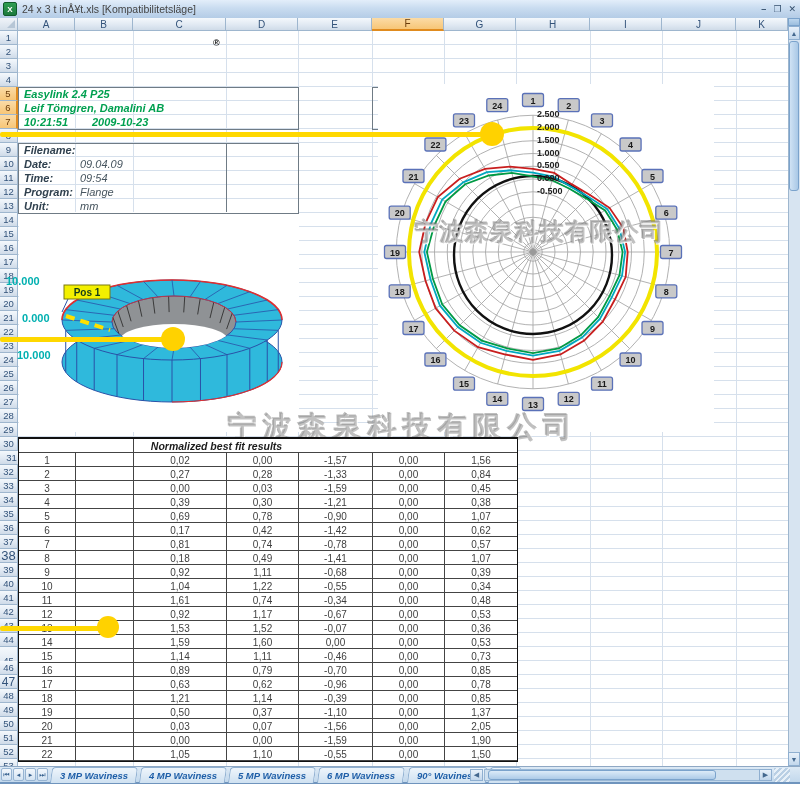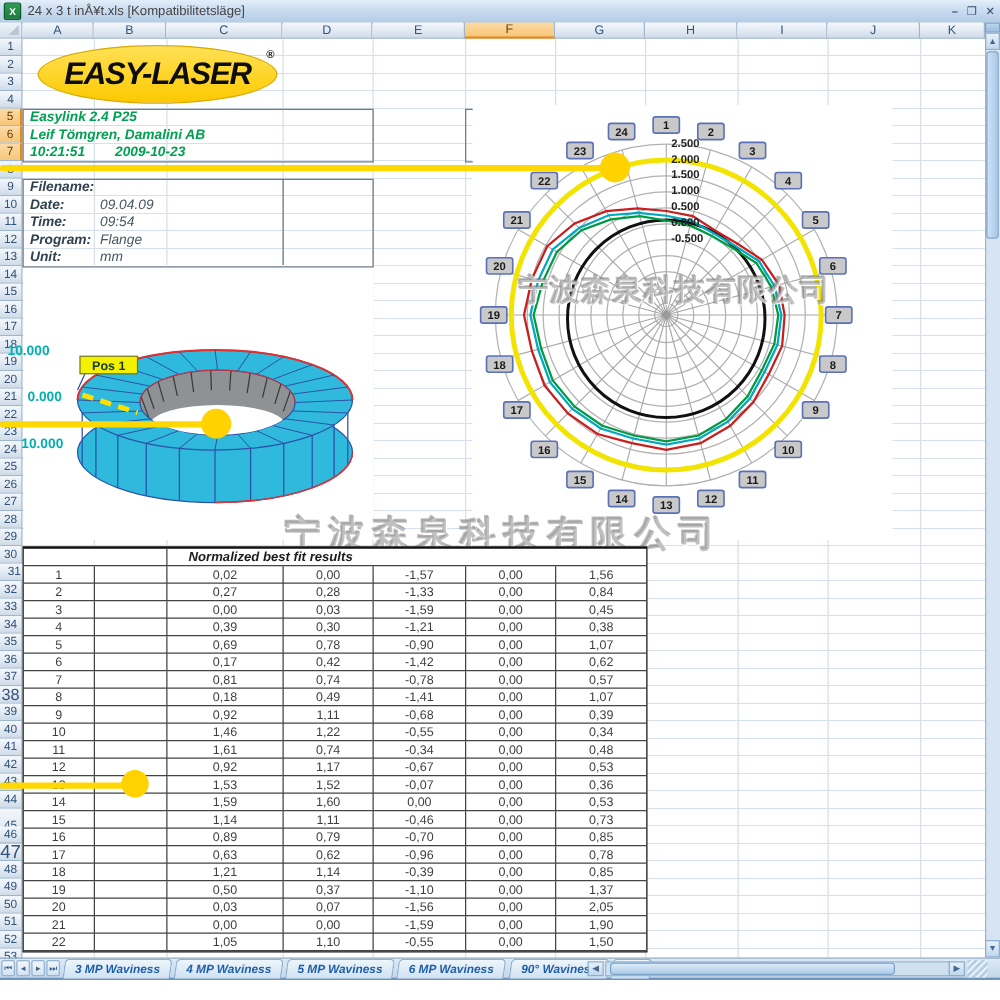--- a/index.html
+++ b/index.html
@@ -164,35 +164,32 @@
       <div class="rowhead" style="left: 0px; top: 535px; width: 18px; height: 14px; font-size: 9.5px;">37</div>
       <div class="rowhead" style="left: 0px; top: 549px; width: 18px; height: 14px; font-size: 13px;">38</div>
       <div class="rowhead" style="left: 0px; top: 563px; width: 18px; height: 14px; font-size: 9.5px;">39</div>
       <div class="rowhead" style="left: 0px; top: 577px; width: 18px; height: 14px; font-size: 9.5px;">40</div>
       <div class="rowhead" style="left: 0px; top: 591px; width: 18px; height: 14px; font-size: 9.5px;">41</div>
       <div class="rowhead" style="left: 0px; top: 605px; width: 18px; height: 14px; font-size: 9.5px;">42</div>
       <div class="rowhead" style="left: 0px; top: 619px; width: 18px; height: 14px; font-size: 9.5px;">43</div>
       <div class="rowhead" style="left: 0px; top: 633px; width: 18px; height: 14px; font-size: 9.5px;">44</div>
       <div class="rowhead" style="left: 0px; top: 647px; width: 18px; height: 28px; font-size: 9.5px;">45</div>
       <div class="rowhead" style="left: 0px; top: 661px; width: 18px; height: 14px; font-size: 9.5px;">46</div>
-      <div class="rowhead" style="left: 0px; top: 675px; width: 18px; height: 14px; font-size: 15px;">47</div>
+      <div class="rowhead" style="left: 0px; top: 675px; width: 18px; height: 14px; font-size: 12px;">47</div>
       <div class="rowhead" style="left: 0px; top: 689px; width: 18px; height: 14px; font-size: 9.5px;">48</div>
       <div class="rowhead" style="left: 0px; top: 703px; width: 18px; height: 14px; font-size: 9.5px;">49</div>
       <div class="rowhead" style="left: 0px; top: 717px; width: 18px; height: 14px; font-size: 9.5px;">50</div>
       <div class="rowhead" style="left: 0px; top: 731px; width: 18px; height: 14px; font-size: 9.5px;">51</div>
       <div class="rowhead" style="left: 0px; top: 745px; width: 18px; height: 14px; font-size: 9.5px;">52</div>
       <div class="rowhead" style="left: 0px; top: 759px; width: 18px; height: 14px; font-size: 9.5px;">53</div>
     </div>
 
   <div class="panel" style="left:19px;top:212px;width:280px;height:220px;"></div>
   <div class="panel" style="left:378px;top:84px;width:336px;height:348px;"></div>
 
-  <div id="logo">
-    <span>EASY-LASER</span>
-  </div>
   <div id="logoreg">®</div>
 
   <div class="greentxt" style="left:24px;top:88px;">Easylink 2.4 P25</div>
   <div class="greentxt" style="left:24px;top:102px;">Leif Tömgren, Damalini AB</div>
   <div class="greentxt" style="left:24px;top:116px;">10:21:51</div>
   <div class="greentxt" style="left:92px;top:116px;">2009-10-23</div>
 
   <div class="box" style="left:18px;top:87px;width:279px;height:41px;"></div>
   <div class="box" style="left:372px;top:87px;width:71px;height:41px;"></div>
   <div class="box" style="left:18px;top:143px;width:279px;height:69px;"></div>
@@ -469,21 +466,21 @@
         <div class="tcell" style="width: 58px;"></div>
         <div class="tcell" style="width: 93px;">0,92</div>
         <div class="tcell" style="width: 72px;">1,11</div>
         <div class="tcell" style="width: 74px;">-0,68</div>
         <div class="tcell" style="width: 72px;">0,00</div>
         <div class="tcell" style="width: 72px;">0,39</div>
       </div>
       <div class="trow">
         <div class="tcell" style="width: 57px;">10</div>
         <div class="tcell" style="width: 58px;"></div>
-        <div class="tcell" style="width: 93px;">1,46</div>
+        <div class="tcell" style="width: 93px;">1,04</div>
         <div class="tcell" style="width: 72px;">1,22</div>
         <div class="tcell" style="width: 74px;">-0,55</div>
         <div class="tcell" style="width: 72px;">0,00</div>
         <div class="tcell" style="width: 72px;">0,34</div>
       </div>
       <div class="trow">
         <div class="tcell" style="width: 57px;">11</div>
         <div class="tcell" style="width: 58px;"></div>
         <div class="tcell" style="width: 93px;">1,61</div>
         <div class="tcell" style="width: 72px;">0,74</div>

